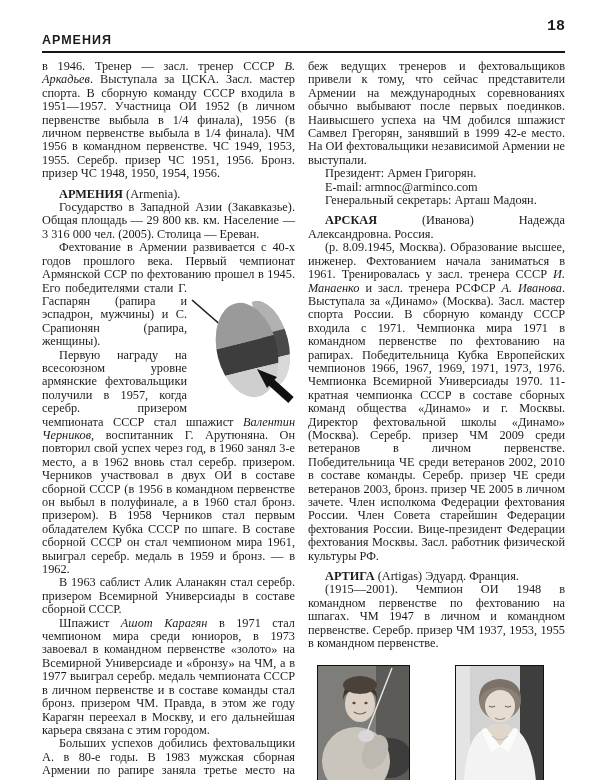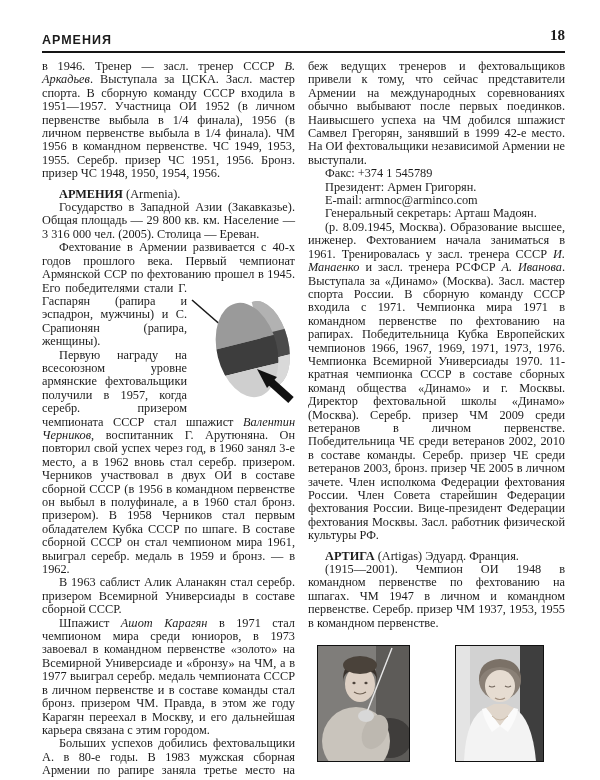--- a/index.html
+++ b/index.html
@@ -3,21 +3,21 @@
 <meta charset="utf-8">
 <style>
   * { margin:0; padding:0; box-sizing:border-box; }
   html,body { width:600px; height:780px; background:#ffffff; }
   body { font-family:"Liberation Serif", serif; color:#1c1c1c; position:relative; overflow:hidden; }
 
   .page-header { position:absolute; left:42px; top:30px; width:523px; height:23px;
                  border-bottom:2px solid #151515; display:flex; justify-content:space-between; align-items:flex-end; }
   .header-title { font-family:"Liberation Sans", sans-serif; font-weight:bold; font-size:12.5px;
                   letter-spacing:1px; padding-bottom:4px; }
-  .page-number { font-family:Liberation Serif, serif; font-weight:bold; font-size:15px; padding-bottom:7px; }
+  .page-number { font-family:Liberation Mono, monospace; font-weight:bold; font-size:15px; padding-bottom:16px; }
 
   .col { position:absolute; top:60px; font-size:12.3px; line-height:13.4px; text-align:justify; }
   .col-left  { left:42px;  width:253px; }
   .col-right { left:308px; width:257px; }
 
   .para { text-indent:17px; }
   .para.noindent { text-indent:0; }
   .entry { margin-top:7px; }
   .b { font-weight:bold; }
   .i { font-style:italic; }
@@ -85,25 +85,25 @@
   <p class="para">В 1963 саблист Алик Аланакян стал серебр. призером Всемирной Универсиады в составе сборной СССР.</p>
 
   <p class="para"><span>Шпажист </span><span class="i">Ашот Карагян</span><span> в 1971 стал чемпионом мира среди юниоров, в 1973 завоевал в командном первенстве «золото» на Всемирной Универсиаде и «бронзу» на ЧМ, а в 1977 выиграл серебр. медаль чемпионата СССР в личном первенстве и в составе команды стал бронз. призером ЧМ. Правда, в этом же году Карагян переехал в Москву, и его дальнейшая карьера связана с этим городом.</span></p>
 
   <p class="para">Больших успехов добились фехтовальщики А. в 80-е годы. В 1983 мужская сборная Армении по рапире заняла третье место на чемпионате СССР. В 1987 шпажист Армен Навасардян стал первым среди армянских фехтовальщиков чемпионом СССР. В 1991 на Всемирной Универсиаде рапирист Гагик Оганесян и шпажист Саркис Айвазян заняли вторые места в составе сборной СССР в командных турнирах. В 1992 в единственном чемпионате СНГ мужская сборная Армении по шпаге заняла 2-е место.</p>
 
 </div>
 
 <div class="col col-right">
   <p class="para noindent">беж ведущих тренеров и фехтовальщиков привели к тому, что сейчас представители Армении на международных соревнованиях обычно выбывают после первых поединков. Наивысшего успеха на ЧМ добился шпажист Самвел Грегорян, занявший в 1999 42-е место. На ОИ фехтовальщики независимой Армении не выступали.</p>
-  <div class="contact-line">Факс: +374 1 545789</div>
   <div class="contact-line">Президент: Армен Григорян.</div>
   <div class="contact-line">E-mail: armnoc@arminco.com</div>
   <div class="contact-line">Генеральный секретарь: Арташ Мадоян.</div>
 
+  <p class="para entry"><span class="b">АРСКАЯ</span><span> (Иванова) Надежда Александровна. Россия.</span></p>
   <p class="para"><span>(р. 8.09.1945, Москва). Образование высшее, инженер. Фехтованием начала заниматься в 1961. Тренировалась у засл. тренера СССР </span><span class="i">И. Манаенко</span><span> и засл. тренера РСФСР </span><span class="i">А. Иванова</span><span>. Выступала за «Динамо» (Москва). Засл. мастер спорта России. В сборную команду СССР входила с 1971. Чемпионка мира 1971 в командном первенстве по фехтованию на рапирах. Победительница Кубка Европейских чемпионов 1966, 1967, 1969, 1971, 1973, 1976. Чемпионка Всемирной Универсиады 1970. 11-кратная чемпионка СССР в составе сборных команд общества «Динамо» и г. Москвы. Директор фехтовальной школы «Динамо» (Москва). Серебр. призер ЧМ 2009 среди ветеранов в личном первенстве. Победительница ЧЕ среди ветеранов 2002, 2010 в составе команды. Серебр. призер ЧЕ среди ветеранов 2003, бронз. призер ЧЕ 2005 в личном зачете. Член исполкома Федерации фехтования России. Член Совета старейшин Федерации фехтования России. Вице-президент Федерации фехтования Москвы. Засл. работник физической культуры РФ.</span></p>
 
   <p class="para entry"><span class="b">АРТИГА</span><span> (Artigas) Эдуард. Франция.</span></p>
   <p class="para">(1915—2001). Чемпион ОИ 1948 в командном первенстве по фехтованию на шпагах. ЧМ 1947 в личном и командном первенстве. Серебр. призер ЧМ 1937, 1953, 1955 в командном первенстве.</p>
 
   <div class="photo-row">
     <figure class="figure">
       <div class="photo">
         <svg width="91" height="115" viewBox="0 0 91 115" xmlns="http://www.w3.org/2000/svg">
           <rect width="91" height="115" fill="#7f7d7a"></rect>

